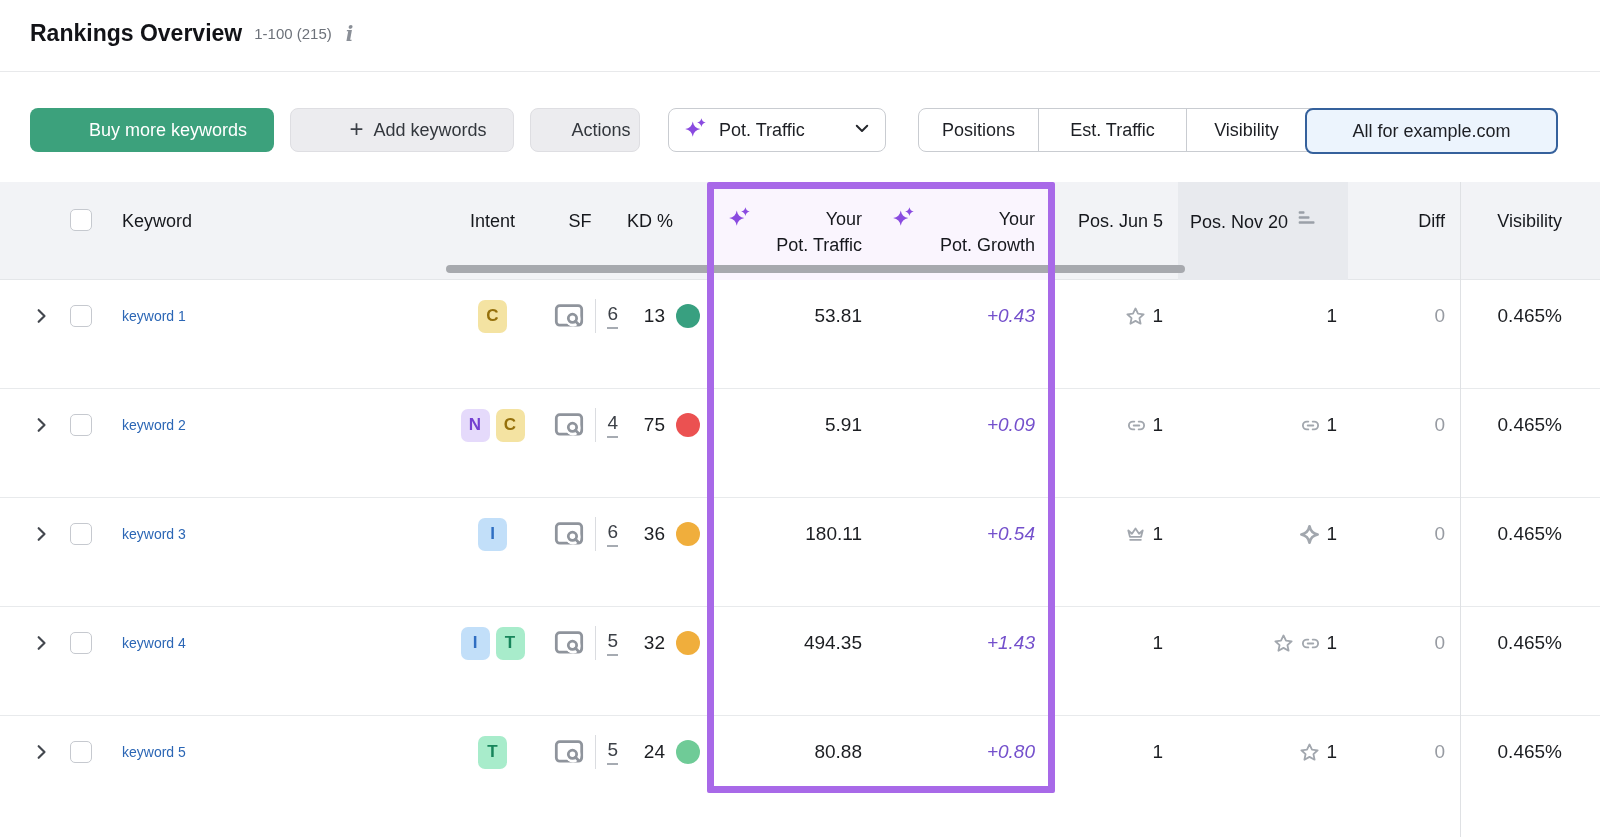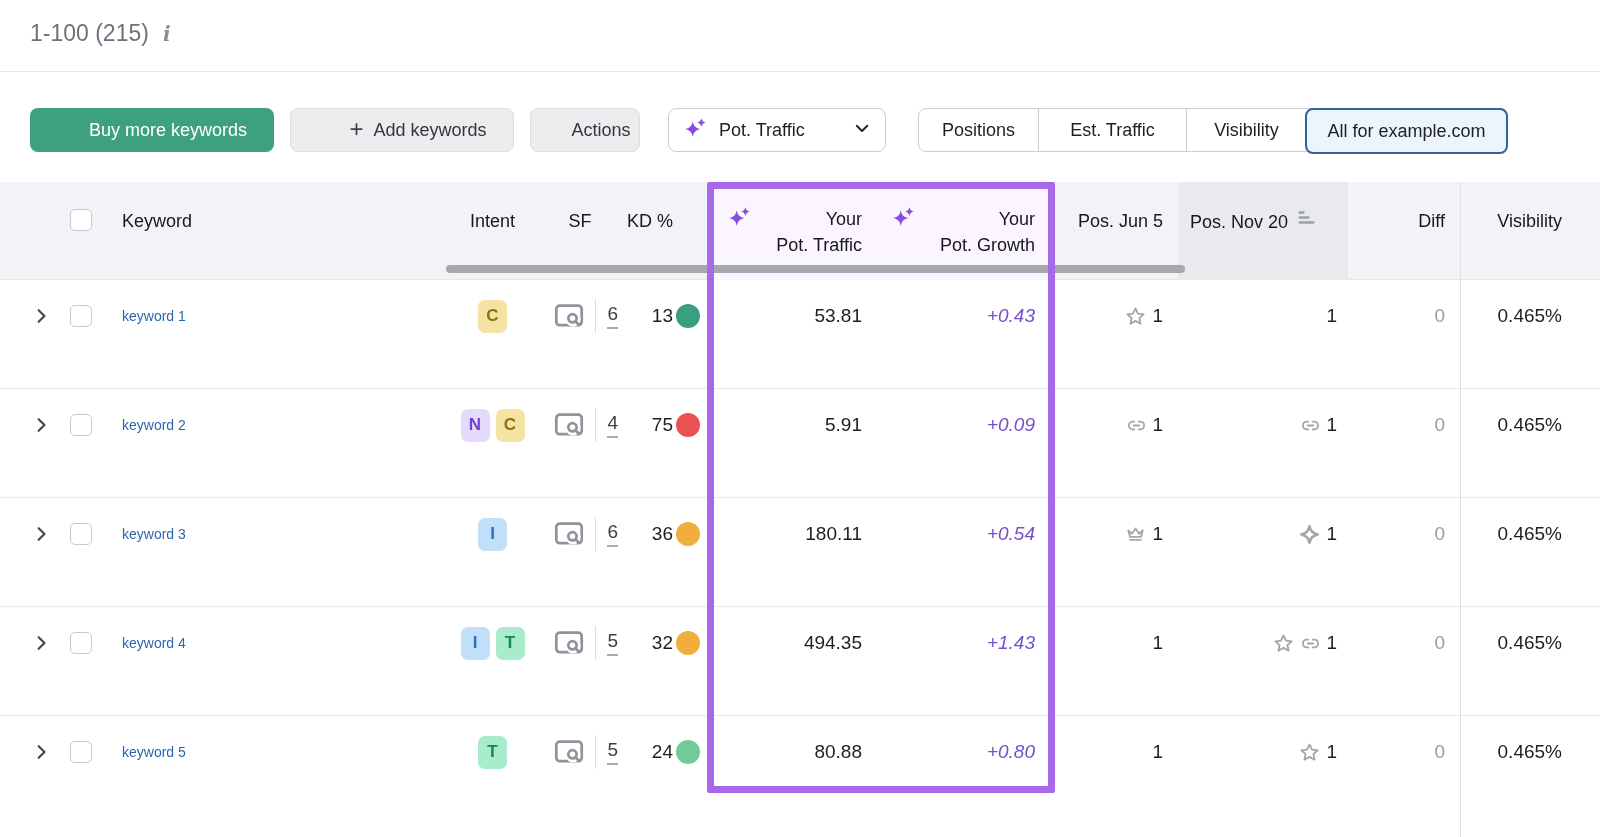--- a/index.html
+++ b/index.html
@@ -5,21 +5,21 @@
   html,body{margin:0;padding:0;}
   body{
     width:1600px;height:837px;position:relative;overflow:hidden;
     background:#ffffff;color:#16181d;
     font-family:"Liberation Sans", sans-serif;
   }
   
   .titlebar{position:absolute;left:0;top:0;width:1600px;height:71px;border-bottom:1px solid #e8e9eb;background:#fff;}
   .title-wrap{position:absolute;left:30px;top:20px;display:flex;align-items:center;gap:12px;}
   .page-title{font-size:23px;font-weight:700;color:#121317;}
-  .page-range{font-size:23px;font-weight:400;color:#6d727a;text-align:right;}
+  .page-range{font-size:15px;font-weight:400;color:#6d727a;text-align:right;}
   .info-i{font-family:"DejaVu Serif", serif;font-style:italic;font-weight:700;font-size:20px;color:#8a8f97;padding-left:2px;}
   
   .toolbar{position:absolute;left:0;top:108px;width:1600px;height:44px;}
   .btn{position:absolute;height:44px;border-radius:8px;font-size:18px;display:flex;align-items:center;justify-content:center;box-sizing:border-box;cursor:default;white-space:nowrap;padding-left:32px;}
   .btn-green{left:30px;width:244px;background:#3ca17c;color:#ffffff;font-weight:500;}
   .btn-add{left:290px;width:224px;background:#ececef;border:1px solid #dedee2;color:#33373d;gap:10px;}
   .btn-actions{left:530px;width:110px;background:#ececef;border:1px solid #dedee2;color:#33373d;}
   .plus-glyph{font-size:24px;font-weight:400;color:#3b3f46;margin-top:-2px;}
   .dropdown{left:668px;width:218px;background:#fff;border:1px solid #c9ccd1;padding:0 14px;justify-content:flex-start;gap:10px;color:#1d1f24;}
   .dropdown .dd-label{flex:1;text-align:left;}
@@ -60,36 +60,37 @@
   .c-chevron{left:32px;width:24px;}
   .c-check{left:70px;}
   .c-keyword{left:122px;}
   .kw{color:#2b66b5;text-decoration:none;font-size:14px;}
   .c-intent{left:430px;width:125px;justify-content:center;gap:6px;}
   .badge{width:29px;height:33px;border-radius:7px;display:flex;align-items:center;justify-content:center;font-size:17px;font-weight:700;}
   .c-sf{left:505px;width:113px;justify-content:flex-end;gap:11px;}
   .sf-icon{display:flex;align-items:center;}
   .sf-div{width:1px;height:34px;background:#dadce0;}
   .sf-num{color:#3c4047;border-bottom:2px dashed #a6abb2;padding-bottom:3px;line-height:20px;}
-  .c-kd{left:600px;width:100px;justify-content:flex-end;gap:3px;}
+  .c-kd{left:600px;width:100px;justify-content:flex-end;gap:11px;}
   .kd-dot{width:24px;height:24px;border-radius:50%;}
   .c-traffic{left:720px;width:142px;justify-content:flex-end;}
   .c-growth{left:895px;width:140px;justify-content:flex-end;color:#7450cc;font-style:italic;}
   .c-jun5{left:1040px;width:123px;justify-content:flex-end;gap:5px;}
   .c-nov20{left:1190px;width:147px;justify-content:flex-end;gap:5px;}
   .c-diff{left:1380px;width:65px;justify-content:flex-end;color:#979ba2;}
   .c-vis{left:1465px;width:97px;justify-content:flex-end;}
   .pos-ic{display:flex;align-items:center;}
   .checkbox{display:inline-block;width:22px;height:22px;border:1.5px solid #c6c9cf;border-radius:5px;background:#fff;box-sizing:border-box;}
 </style>
 </head>
 <body>
 
 <div class="titlebar">
   <div class="title-wrap">
+    <span class="page-title">Rankings Overview</span>
     <span class="page-range">1-100 (215)</span>
     <span class="info-i">i</span>
   </div>
 </div>
 
 <div class="toolbar">
   <div class="btn btn-green">Buy more keywords</div>
   <div class="btn btn-add">
     <span class="plus-glyph">+</span>
     <span>Add keywords</span>
@@ -108,21 +109,21 @@
   <div class="tabs">
     <div class="tab" style="width:119px">
         <span>Positions</span>
       </div>
     <div class="tab" style="width:148px">
         <span>Est. Traffic</span>
       </div>
     <div class="tab" style="width:120px">
         <span>Visibility</span>
       </div>
-    <div class="tab tab-selected" style="width:203px">
+    <div class="tab tab-selected" style="width:253px">
         <span>All for example.com</span>
       </div>
   </div>
 </div>
 
 <div class="thead">
   <div class="purple-tint"></div>
   <div class="nov20-bg"></div>
   <span class="head-check checkbox"></span>
   <div class="h h-keyword">Keyword</div>

